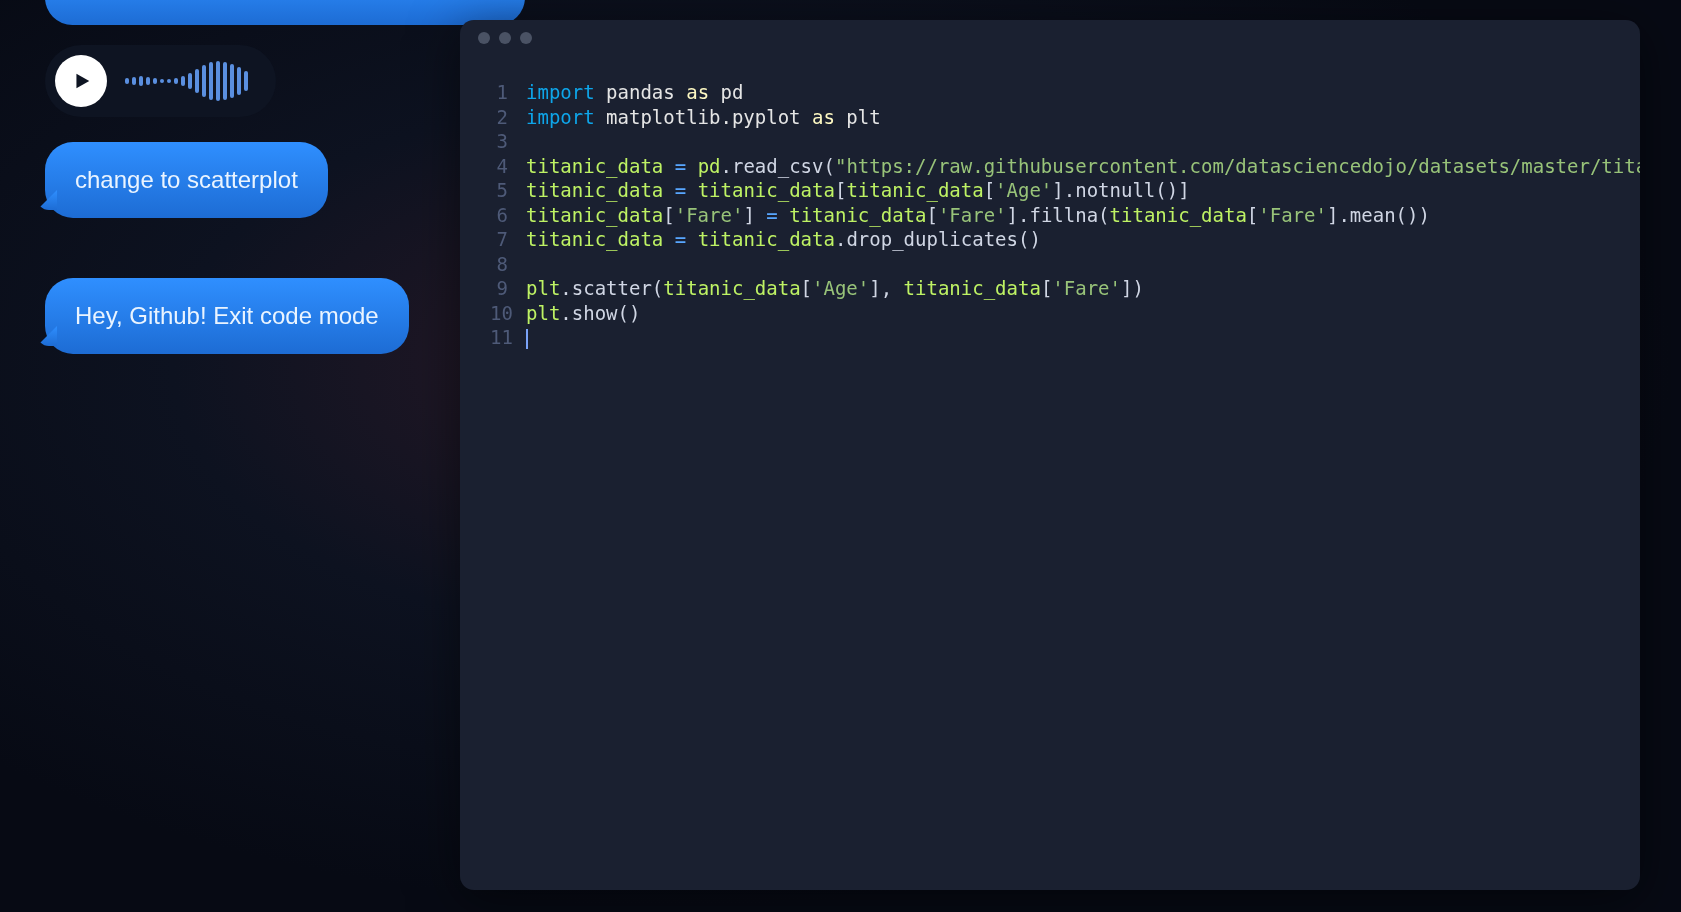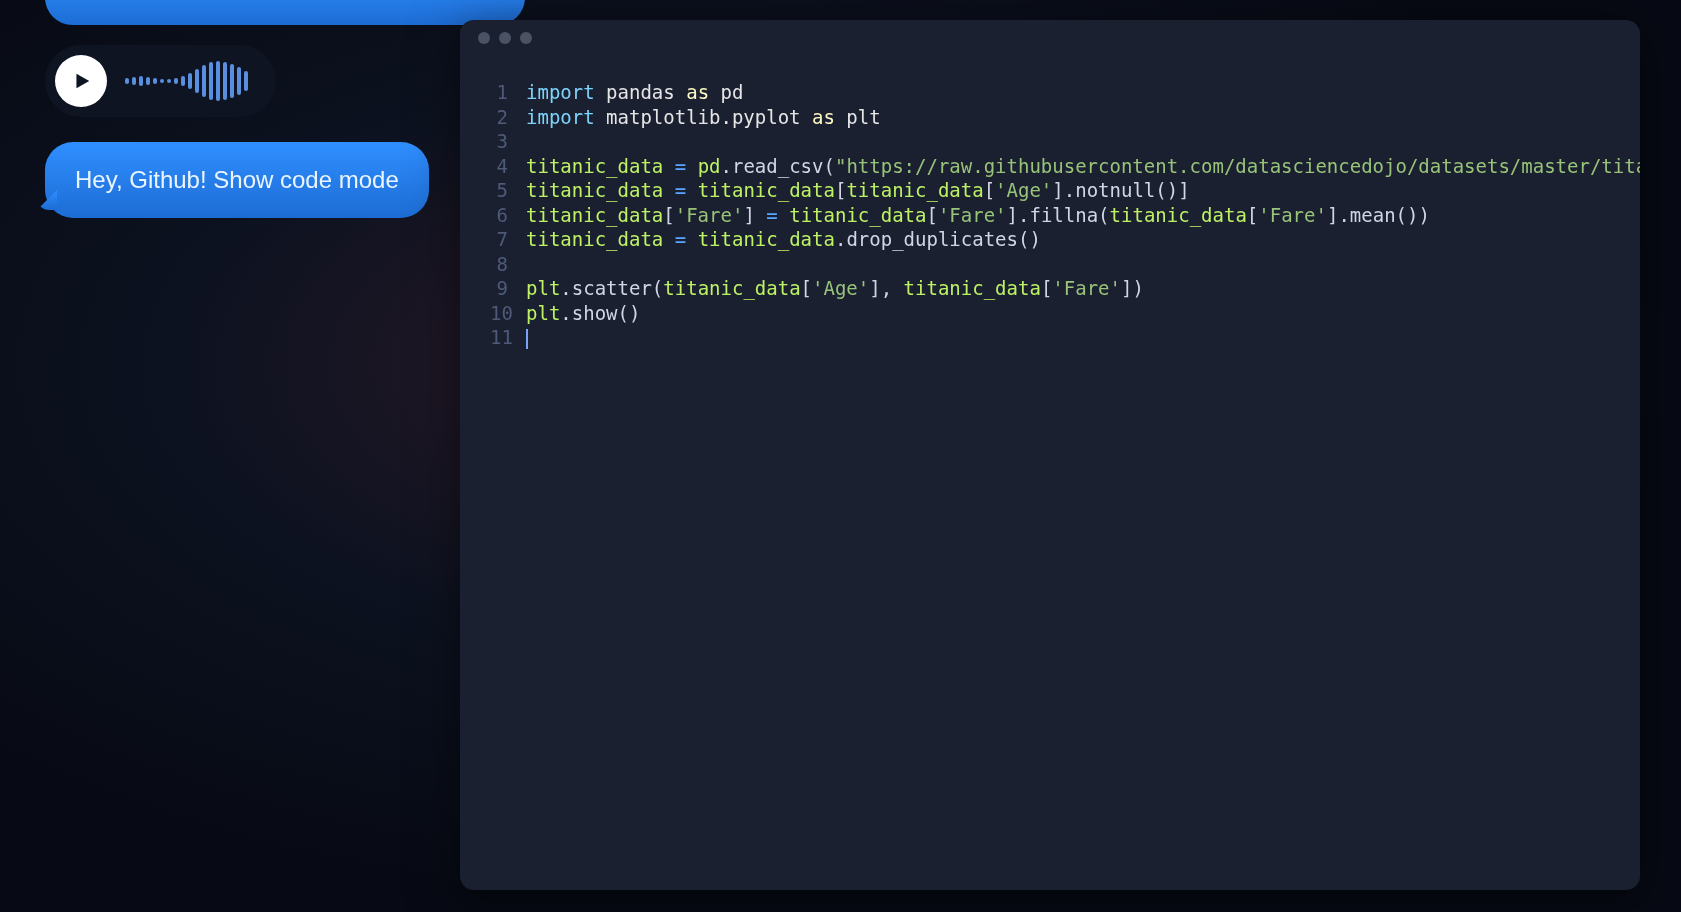--- a/index.html
+++ b/index.html
@@ -67,21 +67,21 @@
     position:absolute; top:60px; left:30px; right:0; bottom:20px;
     font-family:"SF Mono",Menlo,Consolas,monospace;
     font-size:19px; line-height:24.5px;
     white-space:pre;
     color:#d0d6e4;
     overflow:hidden;
   }
   .code-line { display:flex; }
   .ln { width:36px; text-align:right; color:#4e5a78; padding-right:18px; user-select:none; flex-shrink:0;}
   .code-content{ flex:1; overflow:hidden; text-overflow:clip;}
-  .tok-kw{color:#7dd3fc;}
+  .tok-kw{color:#0ea5e9;}
   .tok-as{color:#fef9c3;}
   .tok-mod{color:#e5e5e5;}
   .tok-id{color:#bef264;}
   .tok-op{color:#58a6ff;}
   .tok-punc{color:#d0d6e4;}
   .tok-func{color:#d0d6e4;}
   .tok-str{color:#98c379;}
   .cursor{display:inline-block;width:2px;height:20px;background:#7aa2f7;vertical-align:middle;}
 </style>
 </head>
@@ -110,21 +110,22 @@
         <span style="height: 24px;"></span>
         <span style="height: 32px;"></span>
         <span style="height: 38px;"></span>
         <span style="height: 40px;"></span>
         <span style="height: 38px;"></span>
         <span style="height: 34px;"></span>
         <span style="height: 28px;"></span>
         <span style="height: 20px;"></span>
       </div>
   </div>
-  <div class="chat-bubble">Hey, Github! Show code mode</div>
+  <div class="chat-bubble">change to scatterplot</div>
+  <div class="chat-bubble">Hey, Github! Exit code mode</div>
 </div>
 
 <div class="editor">
   <div class="titlebar" id="titlebar">
       <div class="tldot"></div>
       <div class="tldot"></div>
       <div class="tldot"></div>
     </div>
   <div class="code-area" id="code-area"><div class="code-line"><span class="ln">1</span><span class="code-content"><span class="tok-kw">import</span> <span class="tok-mod">pandas</span> <span class="tok-as">as</span> <span class="tok-mod">pd</span></span></div><div class="code-line"><span class="ln">2</span><span class="code-content"><span class="tok-kw">import</span> <span class="tok-mod">matplotlib.pyplot</span> <span class="tok-as">as</span> <span class="tok-mod">plt</span></span></div><div class="code-line"><span class="ln">3</span><span class="code-content"></span></div><div class="code-line"><span class="ln">4</span><span class="code-content"><span class="tok-id">titanic_data</span> <span class="tok-op">=</span> <span class="tok-id">pd</span><span class="tok-punc">.</span><span class="tok-func">read_csv</span><span class="tok-punc">(</span><span class="tok-str">"https://raw.githubusercontent.com/datasciencedojo/datasets/master/titanic.csv"</span></span></div><div class="code-line"><span class="ln">5</span><span class="code-content"><span class="tok-id">titanic_data</span> <span class="tok-op">=</span> <span class="tok-id">titanic_data</span><span class="tok-punc">[</span><span class="tok-id">titanic_data</span><span class="tok-punc">[</span><span class="tok-str">'Age'</span><span class="tok-punc">]</span><span class="tok-punc">.</span><span class="tok-func">notnull</span><span class="tok-punc">()]</span></span></div><div class="code-line"><span class="ln">6</span><span class="code-content"><span class="tok-id">titanic_data</span><span class="tok-punc">[</span><span class="tok-str">'Fare'</span><span class="tok-punc">]</span> <span class="tok-op">=</span> <span class="tok-id">titanic_data</span><span class="tok-punc">[</span><span class="tok-str">'Fare'</span><span class="tok-punc">]</span><span class="tok-punc">.</span><span class="tok-func">fillna</span><span class="tok-punc">(</span><span class="tok-id">titanic_data</span><span class="tok-punc">[</span><span class="tok-str">'Fare'</span><span class="tok-punc">]</span><span class="tok-punc">.</span><span class="tok-func">mean</span><span class="tok-punc">())</span></span></div><div class="code-line"><span class="ln">7</span><span class="code-content"><span class="tok-id">titanic_data</span> <span class="tok-op">=</span> <span class="tok-id">titanic_data</span><span class="tok-punc">.</span><span class="tok-func">drop_duplicates</span><span class="tok-punc">()</span></span></div><div class="code-line"><span class="ln">8</span><span class="code-content"></span></div><div class="code-line"><span class="ln">9</span><span class="code-content"><span class="tok-id">plt</span><span class="tok-punc">.</span><span class="tok-func">scatter</span><span class="tok-punc">(</span><span class="tok-id">titanic_data</span><span class="tok-punc">[</span><span class="tok-str">'Age'</span><span class="tok-punc">],</span> <span class="tok-id">titanic_data</span><span class="tok-punc">[</span><span class="tok-str">'Fare'</span><span class="tok-punc">])</span></span></div><div class="code-line"><span class="ln">10</span><span class="code-content"><span class="tok-id">plt</span><span class="tok-punc">.</span><span class="tok-func">show</span><span class="tok-punc">()</span></span></div><div class="code-line"><span class="ln">11</span><span class="code-content"><span class="cursor"></span></span></div></div>
 </div>

